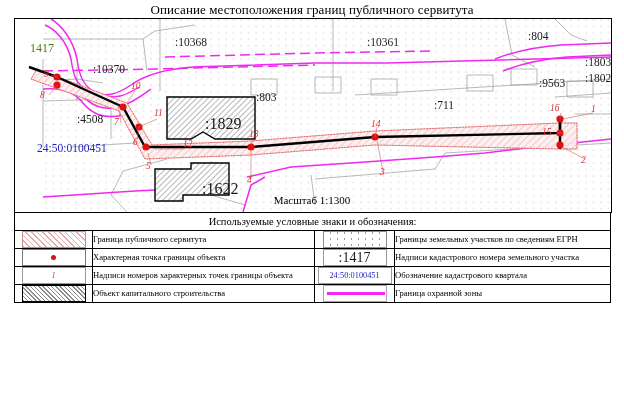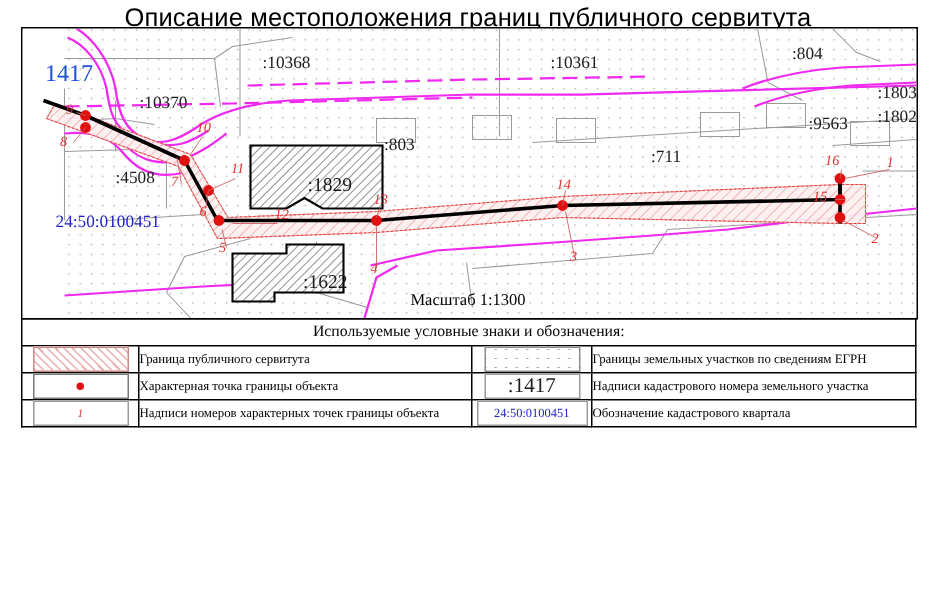--- a/index.html
+++ b/index.html
@@ -2,38 +2,38 @@
 <html><head>
 <meta charset="utf-8">
 <style>
   html,body{margin:0;padding:0;background:#ffffff;}
   body{width:624px;height:400px;font-family:"Liberation Serif",serif;color:#000;overflow:hidden;}
   .page{position:relative;width:624px;height:400px;}
 
   
   .doc-title{
     position:absolute;left:0;top:2px;width:624px;text-align:center;
-    font-size:17px;font-family:Liberation Sans, sans-serif;letter-spacing:.1px;
+    font-size:13px;font-family:Liberation Serif, serif;letter-spacing:.1px;
   }
 
   
   .map-frame{
     position:absolute;left:14px;top:18px;width:596px;height:193px;
     border:1.4px solid #000;background:#fff;overflow:hidden;
   }
   .map-inner{position:absolute;inset:0;}
   .map-svg{position:absolute;left:0;top:0;}
 
   
   .mlabel{position:absolute;font-family:"Liberation Serif",serif;white-space:nowrap;}
   .parcel-num{font-size:11.5px;color:#1a1a1a;}
-  .bld-num{font-size:13px;color:#1a1a1a;}
+  .bld-num{font-size:16px;color:#1a1a1a;}
   .pt-num{font-size:9.5px;color:#e03030;font-style:italic;}
   .quarter-num{font-size:11.5px;color:#2323c8;}
-  .kn-1417{font-size:16px;color:#1d4ed8;}
+  .kn-1417{font-size:12px;color:#4d7c0f;}
 
   
   .scale-text{
     position:absolute;left:14px;top:194px;width:596px;text-align:center;
     font-size:11px;font-family:"Liberation Serif",serif;
   }
 
   
   .legend{
     position:absolute;left:14px;top:212px;width:596px;
@@ -310,17 +310,29 @@
         </td>
         <td class="cell-txt">Надписи номеров характерных точек границы объекта</td>
         <td class="cell-sym-r">
           <span class="sym-box sym-kv">
             <span>24:50:0100451</span>
           </span>
         </td>
         <td class="cell-txt">Обозначение кадастрового квартала</td>
       </tr>
 
+      <tr>
+        <td class="cell-sym">
+          <span class="sym-box sym-oks"></span>
+        </td>
+        <td class="cell-txt">Объект капитального строительства</td>
+        <td class="cell-sym-r">
+          <span class="sym-box sym-zone">
+            <i></i>
+          </span>
+        </td>
+        <td class="cell-txt">Граница охранной зоны</td>
+      </tr>
 
     </tbody>
   </table>
 
 </div>
 
 </body></html>

